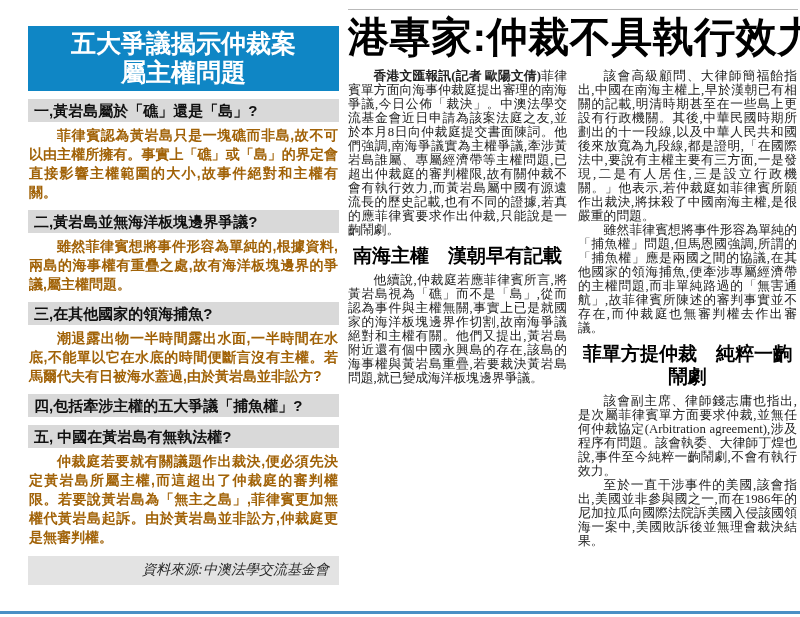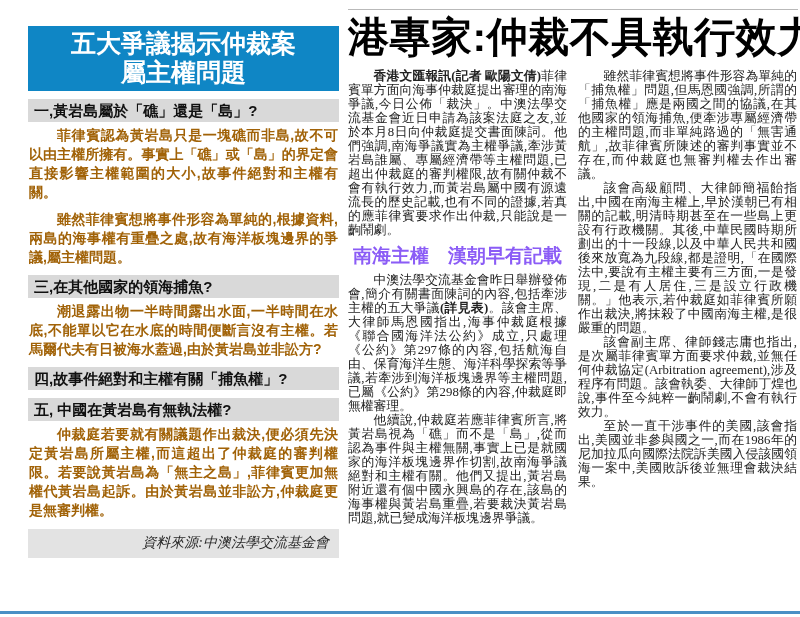--- a/index.html
+++ b/index.html
@@ -35,21 +35,21 @@
     white-space:nowrap;letter-spacing:0.5px;
   }
   .columns{display:flex;gap:11px;margin-top:9px;}
   .col{width:219px;}
   .col p{
     margin:0;font-family:"Liberation Serif","DejaVu Serif",serif;
     font-size:12.8px;line-height:14px;color:#222;text-align:justify;
     text-indent:2em;
   }
   .subhead{
-    font-size:19px;font-weight:bold;color:#8b5cf6;text-align:center;
+    font-size:19px;font-weight:bold;color:#000000;text-align:center;
     margin:7px 0 6px 0;line-height:23px;
     font-family:"Liberation Sans","DejaVu Sans",sans-serif;
   }
   .bold-inline{font-weight:bold;}
   .bottom-rule{position:absolute;left:0;width:800px;top:611px;height:3px;background:#4a90c5;}
 </style>
 </head>
 <body>
 
 <div class="top-rule"></div>
@@ -59,56 +59,57 @@
     <div>五大爭議揭示仲裁案</div>
     <div>屬主權問題</div>
   </div>
 
   <div class="sb-section">
     <div class="sb-heading">一,黃岩島屬於「礁」還是「島」?</div>
     <div class="sb-body">菲律賓認為黃岩島只是一塊礁而非島,故不可以由主權所擁有。事實上「礁」或「島」的界定會直接影響主權範圍的大小,故事件絕對和主權有關。</div>
   </div>
 
   <div class="sb-section">
+    <div class="sb-heading">二,黃岩島並無海洋板塊邊界爭議?</div>
     <div class="sb-body">雖然菲律賓想將事件形容為單純的,根據資料,兩島的海事權有重疊之處,故有海洋板塊邊界的爭議,屬主權問題。</div>
   </div>
 
   <div class="sb-section">
     <div class="sb-heading">三,在其他國家的領海捕魚?</div>
     <div class="sb-body">潮退露出物一半時間露出水面,一半時間在水底,不能單以它在水底的時間便斷言沒有主權。若馬爾代夫有日被海水蓋過,由於黃岩島並非訟方?</div>
   </div>
 
   <div class="sb-section">
-    <div class="sb-heading">四,故事件絕對和主權有關「捕魚權」?</div>
+    <div class="sb-heading">四,包括牽涉主權的五大爭議「捕魚權」?</div>
   </div>
 
   <div class="sb-section">
     <div class="sb-heading">五, 中國在黃岩島有無執法權?</div>
     <div class="sb-body">仲裁庭若要就有關議題作出裁決,便必須先決定黃岩島所屬主權,而這超出了仲裁庭的審判權限。若要說黃岩島為「無主之島」,菲律賓更加無權代黃岩島起訴。由於黃岩島並非訟方,仲裁庭更是無審判權。</div>
   </div>
 
   <div class="sb-source">
     <div>資料來源:中澳法學交流基金會</div>
 
   </div>
 </div>
 
 <div class="article">
   <div class="headline">港專家:仲裁不具執行效力</div>
 
   <div class="columns">
     <div class="col">
       <p><span class="bold-inline">香港文匯報訊(記者 歐陽文倩)</span><span>菲律賓單方面向海事仲裁庭提出審理的南海爭議,今日公佈「裁決」。中澳法學交流基金會近日申請為該案法庭之友,並於本月8日向仲裁庭提交書面陳詞。他們強調,南海爭議實為主權爭議,牽涉黃岩島誰屬、專屬經濟帶等主權問題,已超出仲裁庭的審判權限,故有關仲裁不會有執行效力,而黃岩島屬中國有源遠流長的歷史記載,也有不同的證據,若真的應菲律賓要求作出仲裁,只能說是一齣鬧劇。</span></p>
       <div class="subhead">南海主權　漢朝早有記載</div>
-      <p><span>中澳法學交流基金會昨日舉辦發佈會,簡介有關書面陳詞的內容,包括牽涉主權的五大爭議</span><span class="bold-inline">(詳見表)</span><span>。該會主席、大律師馬恩國指出,海事仲裁庭根據《聯合國海洋法公約》成立,只處理《公約》第297條的內容,包括航海自由、保育海洋生態、海洋科學探索等爭議,若牽涉到海洋板塊邊界等主權問題,已屬《公約》第298條的內容,仲裁庭即無權審理。</span></p>
       <p>他續說,仲裁庭若應菲律賓所言,將黃岩島視為「礁」而不是「島」,從而認為事件與主權無關,事實上已是就國家的海洋板塊邊界作切割,故南海爭議絕對和主權有關。他們又提出,黃岩島附近還有個中國永興島的存在,該島的海事權與黃岩島重疊,若要裁決黃岩島問題,就已變成海洋板塊邊界爭議。</p>
     </div>
 
     <div class="col">
+      <p>該會高級顧問、大律師簡福飴指出,中國在南海主權上,早於漢朝已有相關的記載,明清時期甚至在一些島上更設有行政機關。其後,中華民國時期所劃出的十一段線,以及中華人民共和國後來放寬為九段線,都是證明,「在國際法中,要說有主權主要有三方面,一是發現,二是有人居住,三是設立行政機關。」他表示,若仲裁庭如菲律賓所願作出裁決,將抹殺了中國南海主權,是很嚴重的問題。</p>
       <p>雖然菲律賓想將事件形容為單純的「捕魚權」問題,但馬恩國強調,所謂的「捕魚權」應是兩國之間的協議,在其他國家的領海捕魚,便牽涉專屬經濟帶的主權問題,而非單純路過的「無害通航」,故菲律賓所陳述的審判事實並不存在,而仲裁庭也無審判權去作出審議。</p>
-      <p>該會高級顧問、大律師簡福飴指出,中國在南海主權上,早於漢朝已有相關的記載,明清時期甚至在一些島上更設有行政機關。其後,中華民國時期所劃出的十一段線,以及中華人民共和國後來放寬為九段線,都是證明,「在國際法中,要說有主權主要有三方面,一是發現,二是有人居住,三是設立行政機關。」他表示,若仲裁庭如菲律賓所願作出裁決,將抹殺了中國南海主權,是很嚴重的問題。</p>
+      <div class="subhead">菲單方提仲裁　純粹一齣鬧劇</div>
       <p>該會副主席、律師錢志庸也指出,是次屬菲律賓單方面要求仲裁,並無任何仲裁協定(Arbitration agreement),涉及程序有問題。該會執委、大律師丁煌也說,事件至今純粹一齣鬧劇,不會有執行效力。</p>
       <p>至於一直干涉事件的美國,該會指出,美國並非參與國之一,而在1986年的尼加拉瓜向國際法院訴美國入侵該國領海一案中,美國敗訴後並無理會裁決結果。</p>
     </div>
   </div>
 </div>
 
 <div class="bottom-rule"></div>
 
 </body></html>

